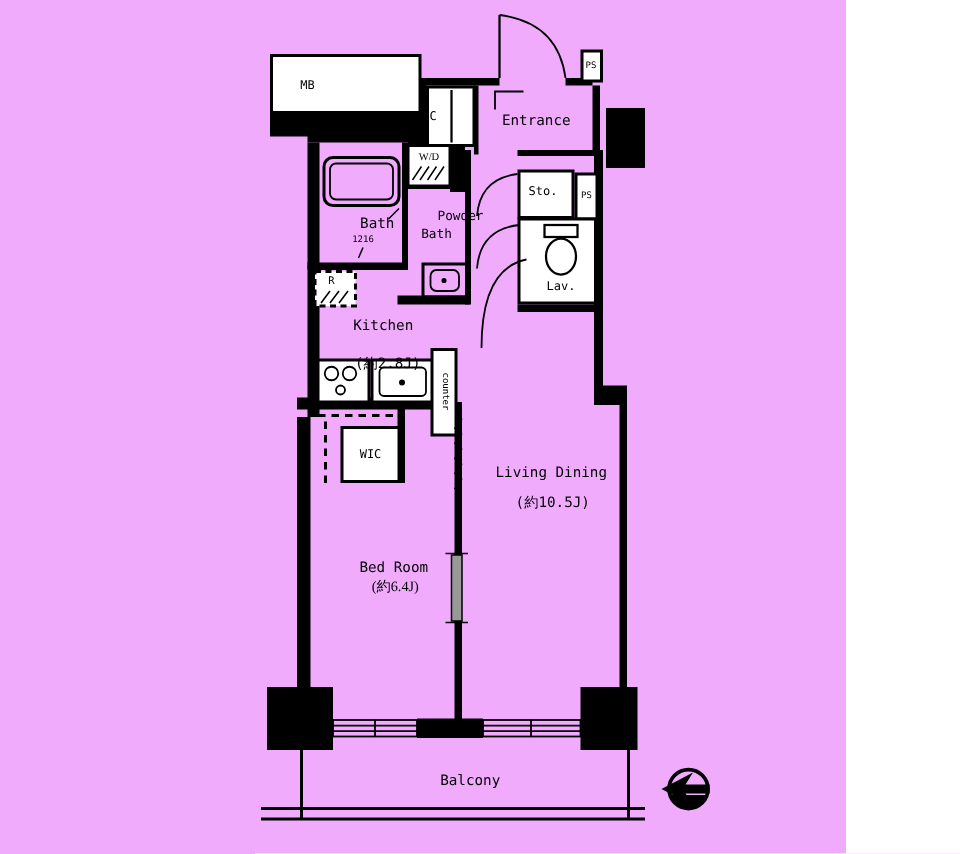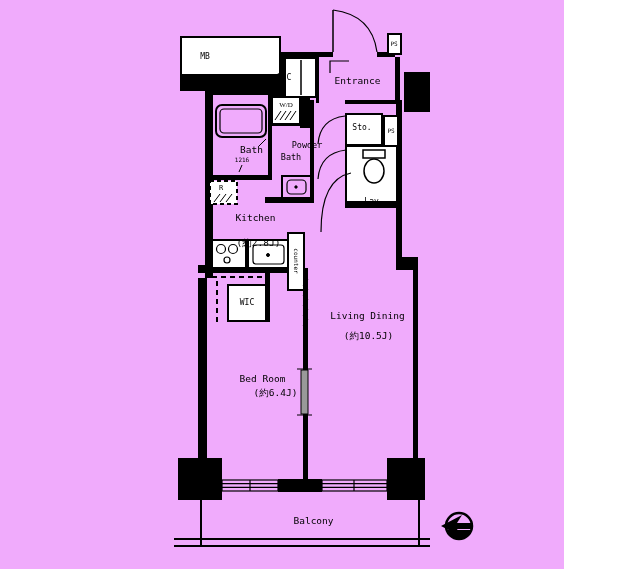--- a/index.html
+++ b/index.html
@@ -175,24 +175,24 @@
   <div class="lbl f7" style="left:284px;top:78px;text-align:right;">SIC</div>
   <div class="lbl f9" style="left:351px;top:81px;">Entrance</div>
   <div class="lbl f5" style="left:394px;top:44px;">PS</div>
   <div class="lbl f6" style="left:286px;top:105px;font-family:Liberation Serif, serif;">W/D</div>
   <div class="lbl f9" style="left:245px;top:150px;">Bath</div>
   <div class="lbl f5" style="left:242px;top:160px;">1216</div>
   <div class="lbl f8" style="left:291px;top:145px;margin-left:16px;">Powder</div>
   <div class="lbl f8" style="left:291px;top:157px;">Bath</div>
   <div class="lbl f7" style="left:362px;top:128px;">Sto.</div>
   <div class="lbl f5" style="left:391px;top:131px;">PS</div>
-  <div class="lbl f7" style="left:374px;top:202px;">Lav.</div>
+  <div class="lbl f7" style="left:374px;top:191px;">Lav.</div>
   <div class="lbl f6" style="left:221px;top:188px;">R</div>
   <div class="lbl f9" style="left:249px;top:218px;">Kitchen</div>
   <div class="lbl f9" style="left:252px;top:231px;margin-top:12px;">(約2.8J)</div>
   <div class="lbl vert" style="left:296px;top:261px;">counter</div>
   <div class="lbl f7" style="left:247px;top:303px;">WIC</div>
   <div class="lbl f9" style="left:256px;top:379px;">Bed Room</div>
-  <div class="lbl f9" style="left:269px;top:393px;">(約6.4J)</div>
+  <div class="lbl f9" style="left:257px;top:393px;font-family:Liberation Serif, serif;">(約6.4J)</div>
   <div class="lbl f9" style="left:361px;top:316px;">Living Dining</div>
   <div class="lbl f9" style="left:362px;top:336px;">(約10.5J)</div>
   <div class="lbl f9" style="left:307px;top:521px;">Balcony</div>
 </div>
 
 </body></html>

